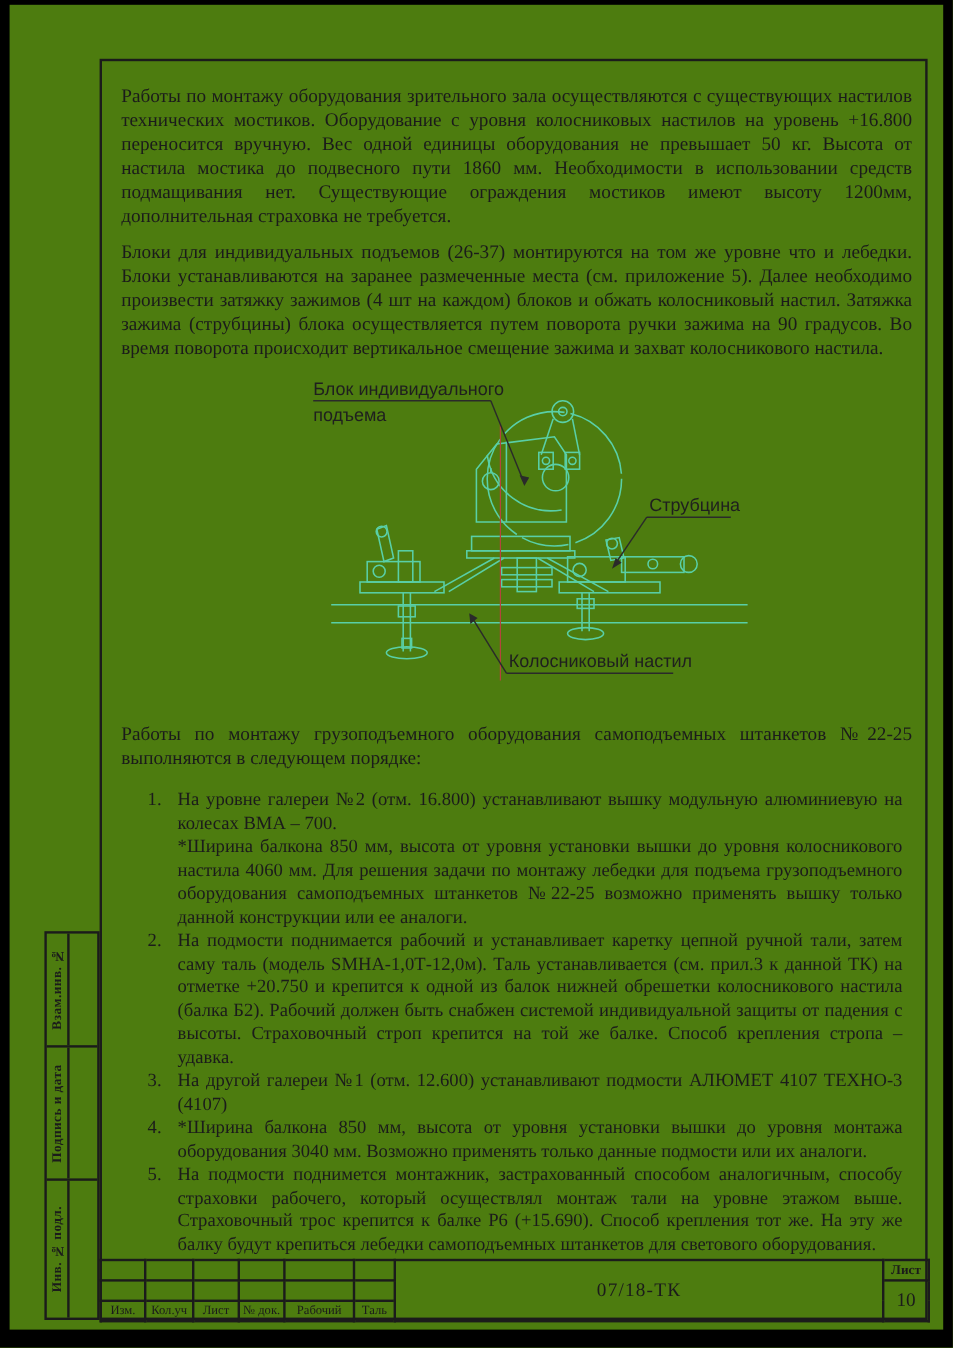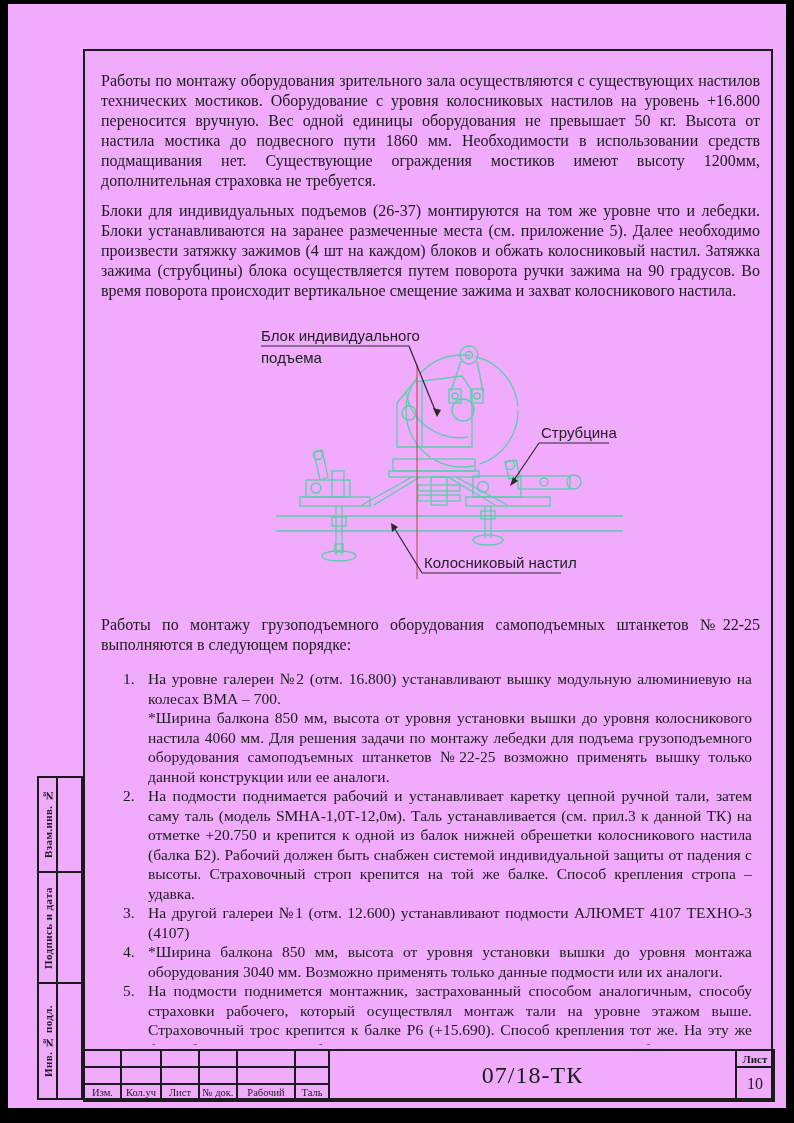--- a/index.html
+++ b/index.html
@@ -2,34 +2,34 @@
 <html><head>
 <meta charset="utf-8">
 <style>
   html,body{margin:0;padding:0;}
   body{
     width:794px;height:1123px;background:#000;position:relative;overflow:hidden;
     font-family:"Liberation Serif", serif;
   }
   .page{
     position:absolute;left:8px;top:4px;width:778px;height:1104px;
-    background:#f0abfc;
+    background:#4d7c0f;
   }
   .frame{
     position:absolute;left:75px;top:45px;width:690px;height:1051px;
     border:2px solid #1b1b1b;box-sizing:border-box;background:transparent;
   }
   .content{
     position:absolute;left:16px;right:11px;top:20px;bottom:53px;overflow:hidden;
     color:#1b1b1b;
   }
   .para{
     font-size:16px;line-height:20px;text-align:justify;margin:0 0 10px 0;
   }
-  .para.tight{margin-bottom:16px;}
+  .para.tight{margin-bottom:4px;}
   .diagram{
     width:420px;height:278px;margin:0 0 0 139px;position:relative;
   }
   .para.intro{margin:20px 0 6px 0;}
   ol.procedure{
     list-style:none;counter-reset:li;
     margin:14px 8px 0 0;padding:0 0 0 47px;
     font-size:15.5px;line-height:19.5px;color:#1b1b1b;
   }
   ol.procedure li{
@@ -57,21 +57,21 @@
   
   table.stamp{
     position:absolute;left:75px;top:1045px;width:690px;height:51px;
     border-collapse:collapse;table-layout:fixed;
   }
   table.stamp td{
     border:2px solid #1b1b1b;padding:0;text-align:center;vertical-align:middle;
     color:#1b1b1b;overflow:hidden;
   }
   td.hcell{font-weight:normal;font-size:10.5px;}
-  td.doc{font-size:24px;letter-spacing:1px;}
+  td.doc{font-size:16px;letter-spacing:1px;}
   td.sheet-lbl{font-weight:bold;font-size:11px;}
   td.sheet-num{font-size:16px;}
   .svg-label{font-family:"Liberation Sans", sans-serif;font-size:15px;fill:#1f1f1f;}
 </style>
 </head>
 <body>
 
 <div class="page">
 
   <div class="frame">

